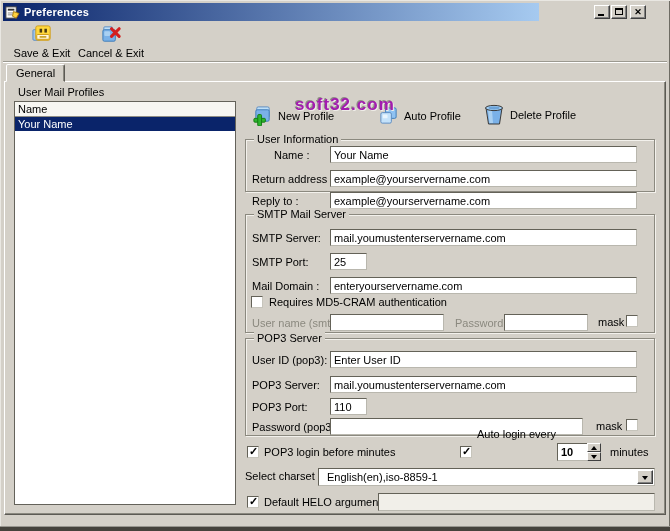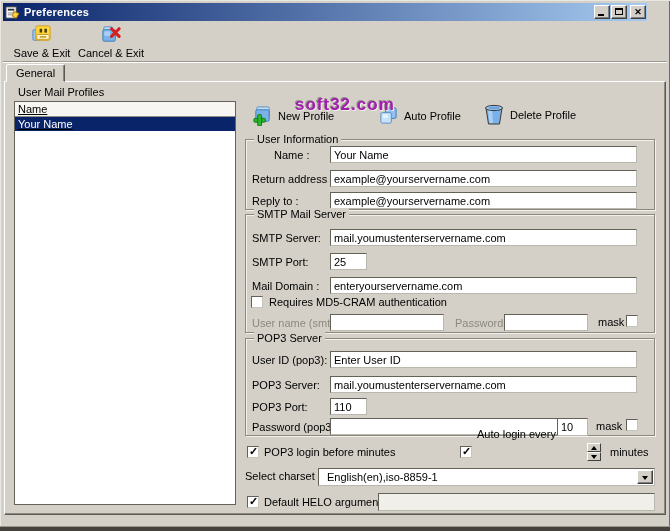--- a/index.html
+++ b/index.html
@@ -7,21 +7,21 @@
   body { font-family: "Liberation Sans", sans-serif; }
   #window {
     position: relative; width: 670px; height: 531px;
     background: #d4d0c8; overflow: hidden;
     box-shadow: inset 1px 1px 0 #e9e7e2, inset -1px 0 0 #6e6c64;
     font-size: 11px; color: #000;
   }
   .abs { position: absolute; }
   
   #titlebar {
-    left: 3px; top: 3px; width: 644px; height: 18px;
+    left: 3px; top: 3px; width: 536px; height: 18px;
     background: linear-gradient(to right, #0a246a, #a6caf0);
     display: flex; align-items: center;
   }
   #title-text { color: #fff; font-weight: bold; margin-left: 4px; letter-spacing: .2px; }
   #win-buttons { position: absolute; left: 590px; top: 2px; display: flex; }
   .winbtn {
     width: 16px; height: 14px; background: #d4d0c8;
     border: 1px solid; border-color: #fff #404040 #404040 #fff;
     box-shadow: inset -1px -1px 0 #808080;
     position: relative; margin-left: 1px; cursor: default;
@@ -70,21 +70,21 @@
     position: absolute; width: 12px; height: 12px; background: #fff;
     border: 1px solid; border-color: #646258 #c6c4bb #c6c4bb #646258;
   }
   .checkbox.checked::after {
     content: "✓"; position: absolute; left: 1px; top: -2px;
     font-size: 11px; font-weight: bold; color: #000;
   }
   
   #profile-list {
     left: 14px; top: 101px; width: 222px; height: 404px;
-    background: #fff; border: 1px solid #64625a; text-decoration: underline;
+    background: #fff; border: 1px solid #64625a;
   }
   #list-header {
     height: 15px; background: #f7f6f2; border-bottom: 1px solid #8f8d85;
     padding: 1px 3px; cursor: default;
   }
   .list-row-selected {
     height: 14px; background: #0a246a; color: #fff; padding: 0 3px;
     line-height: 14px; cursor: default;
   }
   
@@ -206,21 +206,21 @@
   <div class="action-btn" style="left:483px; top:103px;">
     <svg width="22" height="23" viewBox="0 0 22 23">
       <polygon points="3,5 19,5 16.5,21 5.5,21" fill="#7ab1e8" stroke="#3b3b3b"></polygon>
       <polygon points="5,7 9,7 10,20 6.5,20" fill="#a9d0f2"></polygon>
       <ellipse cx="11" cy="5" rx="8.5" ry="2.6" fill="#9fccf2" stroke="#3b3b3b"></ellipse>
       <ellipse cx="11" cy="5" rx="5.5" ry="1.4" fill="#6da3d8"></ellipse>
     </svg>
     <span>Delete Profile</span>
   </div>
 
-  <div class="group" style="left:245px; top:139px; width:410px; height:71px;">
+  <div class="group" style="left:245px; top:139px; width:410px; height:53px;">
     <span class="legend">User Information</span>
   </div>
   <span class="lbl" style="left:260px; top:149px;padding-left:14px;">Name :</span>
   <input class="field" style="left: 330px; top: 146px; width: 307px;" value="Your Name">
   <span class="lbl" style="left:252px; top:173px;">Return address :</span>
   <input class="field" style="left: 330px; top: 170px; width: 307px;" value="example@yourservername.com">
   <span class="lbl" style="left:252px; top:195px;">Reply to :</span>
   <input class="field" style="left: 330px; top: 192px; width: 307px;" value="example@yourservername.com">
 
   <div class="group" style="left:245px; top:214px; width:410px; height:119px;">
@@ -252,21 +252,21 @@
   <input class="field" style="left: 330px; top: 398px; width: 37px;" value="110">
   <span class="lbl" style="left:252px; top:421px;">Password (pop3):</span>
   <input class="field" style="left: 330px; top: 418px; width: 253px;" value="">
   <span class="lbl" style="left:596px; top:420px;">mask</span>
   <span class="checkbox" style="left:626px; top:419px;"></span>
 
   <span class="checkbox checked" style="left:247px; top:446px;"></span>
   <span class="lbl" style="left:264px; top:446px;">POP3 login before minutes</span>
   <span class="checkbox checked" style="left:460px; top:446px;"></span>
   <span class="lbl" style="left:477px; top:428px;">Auto login every</span>
-  <input class="field" style="left: 557px; top: 418px; width: 31px; height: 18px;" value="10">
+  <input class="field" style="left: 557px; top: 443px; width: 31px; height: 18px; font-weight: bold;" value="10">
   <div id="spin-buttons" class="abs">
     <div class="spin-btn">
         <span class="tri-up"></span>
       </div>
     <div class="spin-btn">
         <span class="tri-down"></span>
       </div>
   </div>
   <span class="lbl" style="left:610px; top:446px;">minutes</span>
 

